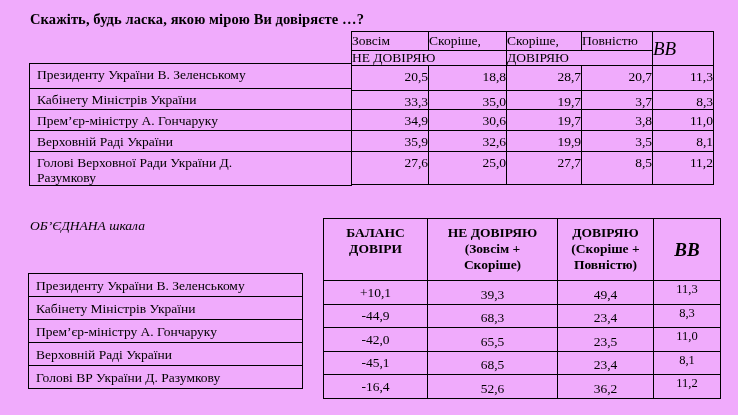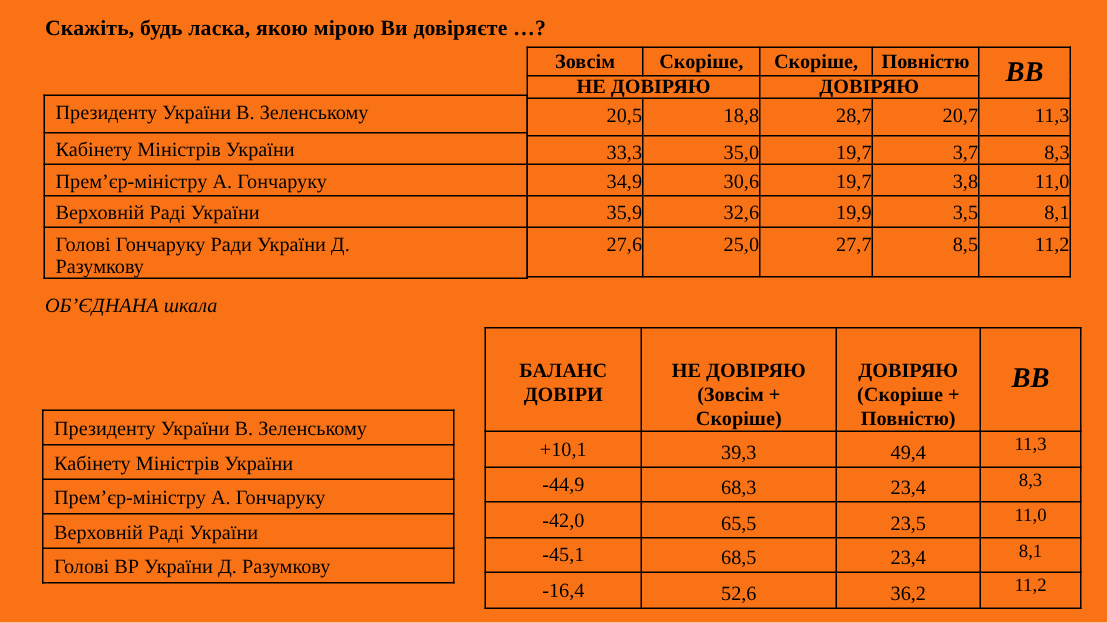--- a/index.html
+++ b/index.html
@@ -2,65 +2,65 @@
 <html><head>
 <meta charset="utf-8">
 <style>
   * { margin:0; padding:0; box-sizing:border-box; }
   html,body { background:#fff; }
   body {
     width:738px; height:415px;
     font-family:"Liberation Serif", serif;
     color:#000;
   }
-  .canvas { position:relative; width:738px; height:415px; background:#f97316; overflow:hidden; }
+  .canvas { position:relative; width:738px; height:415px; background:#f0abfc; overflow:hidden; }
 
   .doc-title {
     position:absolute; left:30px; top:11px;
     font-size:14.5px; font-weight:bold;
     letter-spacing:0.1px;
   }
   .scale-label {
-    position:absolute; left:30px; top:196px;
+    position:absolute; left:30px; top:218px;
     font-size:13.5px; font-style:italic;
   }
 
   table { border-collapse:collapse; table-layout:fixed; }
   th, td {
     border:1px solid #000;
     font-size:13.5px; font-weight:normal;
     padding:0; overflow:hidden;
   }
 
   
   .t1-labels { position:absolute; left:29px; top:63px; width:323px; }
   .t1-labels td {
     text-align:left; vertical-align:top;
     padding:3px 4px 0 7px; line-height:15px;
   }
   .t1-nums { position:absolute; left:351px; top:31px; width:362px; }
   .t1-nums th {
-    font-weight:bold; text-align:center; vertical-align:middle; line-height:14px;
+    font-weight:normal; text-align:left; vertical-align:middle; line-height:14px;
   }
   .t1-nums td {
     text-align:right; vertical-align:top; padding-top:4px; line-height:14px;
   }
   .vv-head { font-style:italic; font-weight:bold; font-size:19px; }
   .narrow-label { display:inline-block; max-width:240px; }
 
   
   .t2-labels { position:absolute; left:28px; top:273px; width:275px; }
   .t2-labels td {
     text-align:left; vertical-align:top;
     padding:4px 4px 0 7px; line-height:15px;
   }
   .t2-nums { position:absolute; left:323px; top:218px; width:397px; }
   .t2-nums th {
     font-weight:bold; text-align:center; vertical-align:top;
-    padding-top:20px; line-height:16px;
+    padding-top:6px; line-height:16px;
   }
   .t2-nums th.vv-head { vertical-align:middle; padding-top:0; }
   .t2-nums td { text-align:center; }
   .hdr-main { display:block; }
   .hdr-sub  { display:block; max-width:78px; margin:0 auto; }
   .cell-balance { font-weight:normal; vertical-align:middle; }
   .cell-low { vertical-align:bottom; padding-bottom:3px; line-height:13px; }
   .cell-vv  { vertical-align:top; padding-top:2px; font-size:12.5px; line-height:13px; }
 </style>
 </head>
@@ -78,21 +78,21 @@
     <tr style="height:21px">
       <td>Кабінету Міністрів України</td>
     </tr>
     <tr style="height:21px">
       <td>Прем’єр-міністру А. Гончаруку</td>
     </tr>
     <tr style="height:21px">
       <td>Верховній Раді України</td>
     </tr>
     <tr style="height:33px">
-      <td><span class="narrow-label">Голові Гончаруку Ради України Д. Разумкову</span></td>
+      <td><span class="narrow-label">Голові Верховної Ради України Д. Разумкову</span></td>
     </tr>
   </tbody>
     </table>
 
   <table class="t1-nums">
     <colgroup>
         <col style="width:77px">
         <col style="width:78px">
         <col style="width:75px">
         <col style="width:71px">

